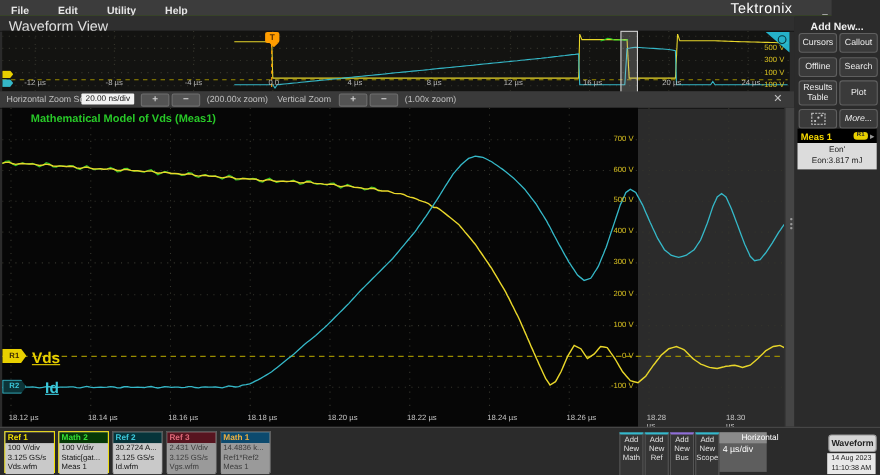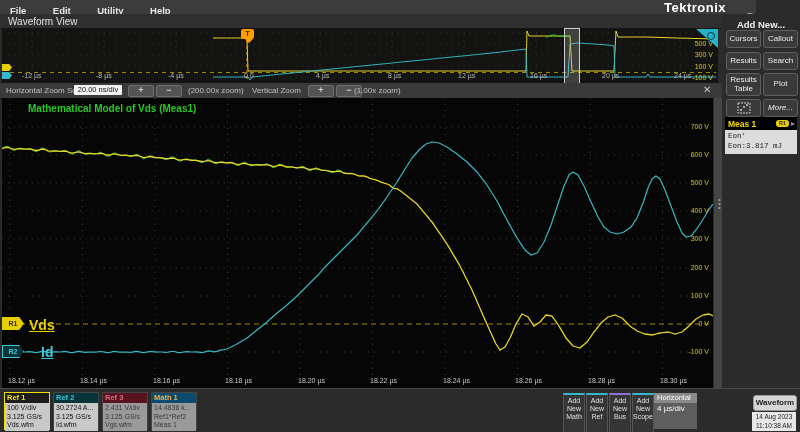--- a/index.html
+++ b/index.html
@@ -3,46 +3,46 @@
 <meta charset="utf-8">
 <style>
   html,body{margin:0;padding:0;background:#111;}
   #screen{position:relative;width:800px;height:432px;background:#2b2b2b;overflow:hidden;
           font-family:"Liberation Sans",sans-serif;color:#ddd;-webkit-font-smoothing:antialiased;}
   .abs{position:absolute;}
   
   #menubar{left:0;top:0;width:756px;height:14px;background:#3c3c3c;border-bottom:1px solid #4d7c0f;}
   .menu-item{display:inline-block;font-size:9.5px;color:#e6e6e6;padding:1px 0 0 0;margin-left:22px;font-weight:bold;}
   .menu-item:first-child{margin-left:10px;}
-  #logo{left:664px;top:0px;font-size:13px;font-weight:bold;color:#fff;letter-spacing:.5px;}
+  #logo{left:664px;top:0px;font-size:13px;font-weight:normal;color:#fff;letter-spacing:.5px;}
   .winbtn{font-size:9px;color:#cfcfcf;width:16px;text-align:center;display:inline-block;}
   
   #tabstrip{left:0;top:14px;width:722px;height:14px;background:#2f2f2f;border-bottom:1px solid #1a1a1a;}
-  #tablabel{left:8px;top:2px;font-size:10px;color:#e0e0e0;}
+  #tablabel{left:8px;top:2px;font-size:13px;color:#e0e0e0;}
   
   #overview{left:2px;top:28px;width:716px;height:55px;background:#131311;border:0;}
   #overview svg{position:absolute;left:0;top:0;}
   .ovlabel{position:absolute;font-size:7px;color:#b8b8b8;top:44px;}
   .ovvlabel{position:absolute;font-size:7px;color:#d8c020;right:5px;text-align:right;}
   #trigflag{left:239px;top:1px;width:13px;height:10px;background:#ff9d00;border-radius:2px;
             font-size:7.5px;font-weight:bold;color:#5a3000;text-align:center;line-height:10px;}
   #trigtri{left:243px;top:11px;width:0;height:0;border-left:4px solid transparent;border-right:4px solid transparent;border-top:4px solid #ff9d00;}
   #zoombox{left:562px;top:0px;width:14px;height:55px;background:rgba(200,200,200,.25);border:1px solid #cfcfcf;}
   .ovtag{position:absolute;left:0;width:10px;height:7px;clip-path:polygon(0 0,72% 0,100% 50%,72% 100%,0 100%);}
   #zoomicon{left:694px;top:1px;width:22px;height:19px;background:rgba(40,195,221,.9);clip-path:polygon(0 0,100% 0,100% 100%);}
   #zoomicon-circle{left:705px;top:4px;width:6px;height:6px;border:1.5px solid #06363f;border-radius:50%;}
   
   #zoombar{left:0;top:83px;width:722px;height:15px;background:#3a3a3a;border-bottom:1px solid #141414;}
   .zlabel{position:absolute;top:3px;font-size:8px;color:#c0c0c0;}
   #zinput{left:74px;top:2px;width:48px;height:10px;background:#f2f2f2;color:#111;font-size:7.5px;text-align:center;line-height:10px;border-radius:1px;}
   .zbtn{position:absolute;top:2px;width:24px;height:10px;background:#535353;border:1px solid #6e6e6e;border-radius:2px;
         color:#cfcfcf;font-size:9px;font-weight:bold;text-align:center;line-height:9px;}
   #zclose{left:703px;top:1px;font-size:10px;color:#c4c4c4;}
   
-  #mainplot{left:2px;top:98px;width:711px;height:290px;background:#060606;}
+  #mainplot{left:2px;top:98px;width:578px;height:290px;background:#060606;}
   #mainplot svg{position:absolute;left:0;top:0;}
   #annotation{left:26px;top:5px;font-size:10px;font-weight:bold;color:#28c828;}
   .tlabel{position:absolute;top:279px;font-size:7px;color:#c8c8c8;}
   .vlabel{position:absolute;right:4px;font-size:7px;color:#d8c020;text-align:right;}
   .chtag{position:absolute;left:0;width:22px;height:13px;clip-path:polygon(0 0,78% 0,100% 50%,78% 100%,0 100%);
          font-size:7px;font-weight:bold;text-align:center;line-height:13px;}
   #tag-r1{top:219px;background:#e8d000;color:#3a2a00;}
   #tag-r2{top:247px;background:#0c3438;color:#3cc8da;border:1px solid #3cc8da;width:20px;height:11px;line-height:11px;}
   .chname{position:absolute;left:27px;font-size:14px;font-weight:bold;text-decoration:underline;}
   
@@ -52,31 +52,31 @@
   #sidebar{left:722px;top:14px;width:78px;height:374px;background:#2b2b2b;}
   #addnew{left:0;top:5px;width:78px;text-align:center;font-size:9.5px;font-weight:bold;color:#f0f0f0;}
   .sbtn{position:absolute;background:#3a3a3a;border:1px solid #5f5f5f;border-radius:3px;color:#ececec;
         font-size:8px;display:flex;align-items:center;justify-content:center;text-align:center;line-height:8.5px;}
   #measpanel{left:3px;top:103px;width:72px;}
   #meashead{height:13px;background:#000;display:flex;align-items:center;}
   #meastitle{color:#f5d800;font-size:8.5px;font-weight:bold;margin-left:3px;flex:1;}
   #measpill{background:#e8d000;color:#222;font-size:5.5px;font-weight:bold;border-radius:3px;padding:0 3px;height:7px;line-height:7px;}
   #measchev{color:#999;font-size:8px;margin:0 2px;}
   #measbody{background:#dcdcdc;color:#222;font-size:7.5px;padding:1px 3px 3px 3px;}
-  .measrow{display:flex;justify-content:flex-start;line-height:10px;font-family:Liberation Mono, monospace;}
+  .measrow{display:flex;justify-content:center;line-height:10px;}
   
   #bottombar{left:0;top:388px;width:800px;height:44px;background:#2b2b2b;border-top:1px solid #4a4a4a;}
   #badges{left:0;top:3px;display:flex;gap:3px;padding-left:4px;}
   .badge{width:44px;height:36px;border:1.5px solid #444;background:#c9c9c9;}
   .badge-h{height:10px;font-size:7.5px;font-weight:bold;padding-left:2px;line-height:10px;white-space:nowrap;overflow:hidden;}
   .badge-b{font-size:7px;line-height:8.5px;padding:1px 2px;white-space:nowrap;overflow:hidden;}
   .addbtn{position:absolute;top:4px;width:20px;height:36px;background:#353535;border:1px solid #555;border-top-width:2px;
           color:#e0e0e0;font-size:7px;line-height:8px;text-align:center;padding-top:2px;}
   .gpanel{position:absolute;top:4px;height:36px;background:#5e5e5e;}
-  .gpanel .ph{background:#8a8a8a;color:#fff;font-size:7.5px;padding-left:3px;height:10px;line-height:10px;}
+  .gpanel .ph{background:#8a8a8a;color:#fff;font-size:7.5px;padding-left:20px;height:10px;line-height:10px;}
   .gpanel .pv{color:#fff;font-size:8px;padding-left:3px;padding-top:1px;}
   #offlinebtn{left:753px;top:6px;width:42px;height:14px;background:#d5d5d5;border:1px solid #9a9a9a;border-radius:3px;
               color:#222;font-size:8px;font-weight:bold;text-align:center;line-height:14px;}
   #datetime{left:752px;top:23px;width:44px;height:18px;background:#e8e8e8;color:#222;font-size:6.5px;text-align:center;line-height:8.5px;padding-top:1px;}
 </style>
 </head>
 <body>
 
 <div id="screen">
 
@@ -153,21 +153,21 @@
 
   <div id="zoombar" class="abs">
     <span class="zlabel" style="left:6px;">Horizontal Zoom Scale</span>
     <div id="zinput" class="abs">20.00 ns/div</div>
     <div class="zbtn" style="left:128px;">+</div>
     <div class="zbtn" style="left:156px;">−</div>
     <span class="zlabel" style="left:188px;">(200.00x zoom)</span>
     <span class="zlabel" style="left:252px;">Vertical Zoom</span>
     <div class="zbtn" style="left:308px;">+</div>
     <div class="zbtn" style="left:336px;">−</div>
-    <span class="zlabel" style="left:354px;">(1.00x zoom)</span>
+    <span class="zlabel" style="left:368px;">(1.00x zoom)</span>
     <span id="zclose" class="abs">✕</span>
   </div>
 
   <div id="mainplot" class="abs">
     <svg width="711" height="278">
         <line x1="8" y1="0" x2="8" y2="278" stroke="#35352d" stroke-dasharray="1 5"></line>
         <line x1="80.5" y1="0" x2="80.5" y2="278" stroke="#35352d" stroke-dasharray="1 5"></line>
         <line x1="153" y1="0" x2="153" y2="278" stroke="#35352d" stroke-dasharray="1 5"></line>
         <line x1="225.5" y1="0" x2="225.5" y2="278" stroke="#35352d" stroke-dasharray="1 5"></line>
         <line x1="298" y1="0" x2="298" y2="278" stroke="#35352d" stroke-dasharray="1 5"></line>
@@ -224,21 +224,21 @@
   </div>
 
   <div id="splitter" class="abs">
     <div class="dots">•<br>•<br>•</div>
   </div>
 
   <div id="sidebar" class="abs">
     <div id="addnew" class="abs">Add New...</div>
     <div class="sbtn" style="left:4px;top:16px;width:33px;height:16px;">Cursors</div>
     <div class="sbtn" style="left:41px;top:16px;width:33px;height:16px;">Callout</div>
-    <div class="sbtn" style="left:4px;top:38px;width:33px;height:16px;">Results</div>
+    <div class="sbtn" style="left:4px;top:38px;width:33px;height:16px;">Offline</div>
     <div class="sbtn" style="left:41px;top:38px;width:33px;height:16px;">Search</div>
     <div class="sbtn" style="left:4px;top:59px;width:33px;height:21px;">Results Table</div>
     <div class="sbtn" style="left:41px;top:59px;width:33px;height:21px;">Plot</div>
     <div class="sbtn" style="left:4px;top:85px;width:33px;height:16px;">
       <svg width="14" height="12" viewBox="0 0 14 12">
         <rect x="1" y="1" width="12" height="10" fill="none" stroke="#cccccc" stroke-width="1" stroke-dasharray="2 1"></rect>
         <circle cx="4" cy="8" r="1" fill="#cccccc"></circle>
         <circle cx="7" cy="5" r="1" fill="#cccccc"></circle>
         <circle cx="10" cy="3" r="1" fill="#cccccc"></circle>
       </svg>
@@ -268,20 +268,28 @@
 
         <div class="badge" style="border-color: rgb(240, 223, 0);">
           <div class="badge-h" style="background: rgb(28, 28, 28); color: rgb(240, 223, 0);">Ref 1</div>
           <div class="badge-b" style="background: rgb(201, 201, 201); color: rgb(17, 17, 17);">
             <div>100 V/div</div>
             <div>3.125 GS/s</div>
             <div>Vds.wfm</div>
           </div>
         </div>
 
+        <div class="badge" style="border-color: rgb(240, 223, 0);">
+          <div class="badge-h" style="background: rgb(6, 57, 6); color: rgb(53, 224, 53);">Math 2</div>
+          <div class="badge-b" style="background: rgb(201, 201, 201); color: rgb(17, 17, 17);">
+            <div>100 V/div</div>
+            <div>Static[gat...</div>
+            <div>Meas 1</div>
+          </div>
+        </div>
 
         <div class="badge" style="border-color: rgb(68, 68, 68);">
           <div class="badge-h" style="background: rgb(6, 52, 58); color: rgb(60, 200, 218);">Ref 2</div>
           <div class="badge-b" style="background: rgb(201, 201, 201); color: rgb(17, 17, 17);">
             <div>30.2724 A...</div>
             <div>3.125 GS/s</div>
             <div>Id.wfm</div>
           </div>
         </div>
 

